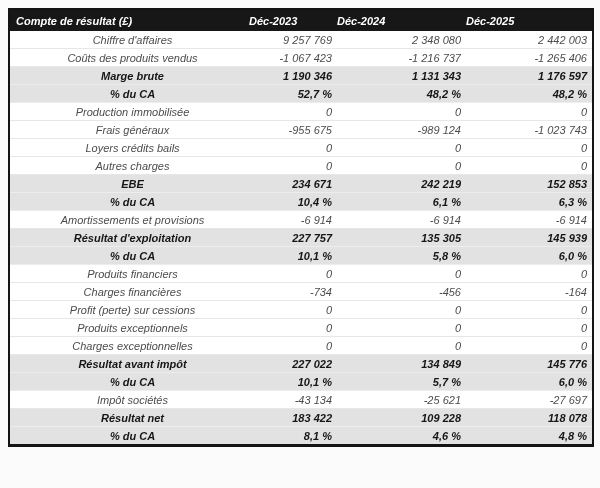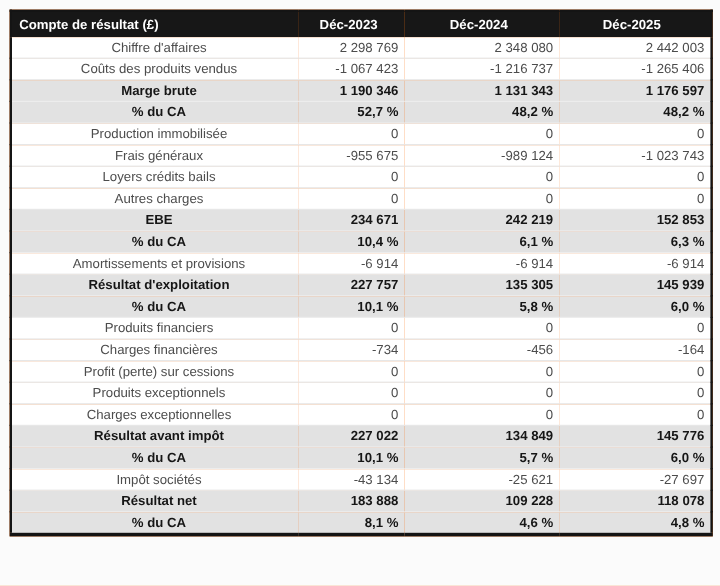--- a/index.html
+++ b/index.html
@@ -10,40 +10,41 @@
     font-family: "Liberation Sans", sans-serif;
     overflow: hidden;
   }
   .sheet {
     padding: 8px 8px 0 8px;
   }
   table.pnl {
     border-collapse: collapse;
     table-layout: fixed;
     width: 584px;
-    background: #f97316;
+    background: #14b8a6;
     border: 2px solid #141414;
     border-bottom-width: 3px;
+    font-style: italic;
   }
   col.c-label { width: 240px; }
   col.c-y1 { width: 88px; }
   col.c-y2 { width: 129px; }
   col.c-y3 { width: 127px; }
 
   thead th {
     background: #171717;
     color: #ffffff;
     font-weight: bold;
     font-size: 11px;
     height: 21px;
     padding: 0;
     white-space: nowrap;
   }
   th.label { text-align: left; padding-left: 6px; }
-  th.num   { text-align: center; padding-right: 5px; }
+  th.num   { text-align: left; padding-right: 5px; }
 
   tbody td {
     font-size: 11px;
     color: #4c4c4c;
     height: 17px;
     padding: 0;
     border-bottom: 1px solid #e7e7e7;
     white-space: nowrap;
     background: #ffffff;
   }
@@ -72,21 +73,21 @@
       <tr>
         <th class="label">Compte de résultat (£)</th>
         <th class="num">Déc-2023</th>
         <th class="num">Déc-2024</th>
         <th class="num">Déc-2025</th>
       </tr>
     </thead>
     <tbody>
         <tr>
           <td class="label">Chiffre d'affaires</td>
-          <td class="num">2 298 769</td>
+          <td class="num">9 257 769</td>
           <td class="num">2 348 080</td>
           <td class="num">2 442 003</td>
         </tr>
         <tr>
           <td class="label">Coûts des produits vendus</td>
           <td class="num">-1 067 423</td>
           <td class="num">-1 216 737</td>
           <td class="num">-1 265 406</td>
         </tr>
         <tr class="emphasis">
@@ -198,21 +199,21 @@
           <td class="num">6,0 %</td>
         </tr>
         <tr>
           <td class="label">Impôt sociétés</td>
           <td class="num">-43 134</td>
           <td class="num">-25 621</td>
           <td class="num">-27 697</td>
         </tr>
         <tr class="emphasis">
           <td class="label">Résultat net</td>
-          <td class="num">183 888</td>
+          <td class="num">183 422</td>
           <td class="num">109 228</td>
           <td class="num">118 078</td>
         </tr>
         <tr class="emphasis">
           <td class="label">% du CA</td>
           <td class="num">8,1 %</td>
           <td class="num">4,6 %</td>
           <td class="num">4,8 %</td>
         </tr>
       </tbody>

